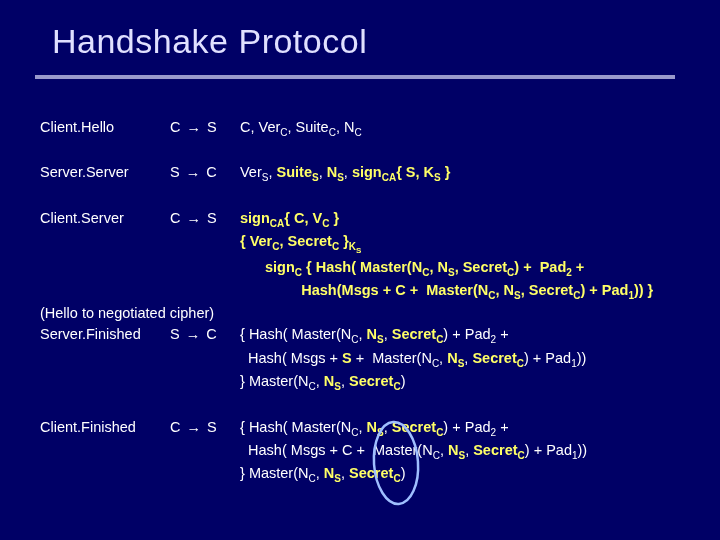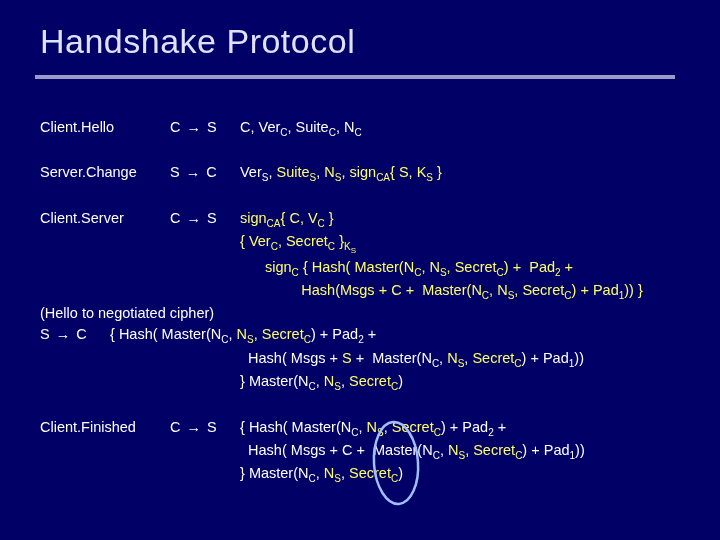--- a/index.html
+++ b/index.html
@@ -17,21 +17,21 @@
     height: 540px;
     box-sizing: border-box;
     padding: 18px 30px 0 40px;
     color: #ffffff;
   }
   .title {
     font-size: 34px;
     color: #e0e0ff;
     font-family: Verdana, Arial, sans-serif;
     margin-top: 4px;
-    margin-left: 0px;
+    margin-left: 12px;
     letter-spacing: 0.5px;
   }
   .rule {
     height: 4px;
     background: #9999cc;
     margin-top: 14px;
     margin-left: -5px;
     width: 640px;
   }
   .body {
@@ -51,21 +51,21 @@
   .msgname {
     display: inline-block;
     width: 130px;
   }
   .dir {
     display: inline-block;
     width: 70px;
     letter-spacing: 1px;
   }
   .y   { color: #ffff66; }
-  .y b { font-weight: normal; text-align: right; }
+  .y b { font-weight: bold; text-align: right; }
   .sub { font-size: 10px; vertical-align: sub; }
   .indent1 { padding-left: 200px; }
   .indent2 { padding-left: 225px; }
   svg.ellipse {
     position: absolute;
     left: 368px;
     top: 418px;
     pointer-events: none;
   }
 </style>
@@ -83,21 +83,21 @@
       <span class="msgname">Client.Hello</span>
       <span class="dir">C → S</span>
       <span>
         <span>C</span><span>, </span><span>Ver</span><span class="sub">C</span><span>, </span><span>Suite</span><span class="sub">C</span><span>, </span><span>N</span><span class="sub">C</span>
       </span>
     </div>
 
     <div class="break"></div>
 
     <div class="row">
-      <span class="msgname">Server.Change</span>
+      <span class="msgname">Server.Server</span>
       <span class="dir">S → C</span>
       <span>
         <span>Ver</span><span class="sub">S</span><span>, </span><span class="y"><b><span>Suite</span><span class="sub">S</span></b></span><span>, </span><span class="y"><b><span>N</span><span class="sub">S</span></b></span><span>, </span><span class="y"><b><span>sign</span><span class="sub">CA</span><span>{</span>&nbsp;<span>S</span><span>, </span><span>K</span><span class="sub">S</span><span> }</span></b></span>
       </span>
     </div>
 
     <div class="break"></div>
 
     <div class="row">
       <span class="msgname">Client.Server</span>
@@ -123,20 +123,21 @@
       <span>
         <span class="y"><b>&nbsp;&nbsp;&nbsp;&nbsp;&nbsp;&nbsp;&nbsp;&nbsp;&nbsp;<span>Hash</span><span>(</span><span>Msgs</span><span> + </span><span>C</span><span> + </span>&nbsp;<span>Master</span><span>(</span><span>N</span><span class="sub">C</span><span>, </span><span>N</span><span class="sub">S</span><span>, </span><span>Secret</span><span class="sub">C</span><span>)</span><span> + </span><span>Pad</span><span class="sub">1</span><span>)) }</span></b></span>
       </span>
     </div>
 
     <div class="row">
       <span>(Hello to negotiated cipher)</span>
     </div>
 
     <div class="row">
+      <span class="msgname">Server.Finished</span>
       <span class="dir" style="width:70px">S → C</span>
       <span>
         <span>{</span>&nbsp;<span>Hash</span><span>(</span>&nbsp;<span>Master</span><span>(</span><span>N</span><span class="sub">C</span><span>, </span><span class="y"><b><span>N</span><span class="sub">S</span></b></span><span>, </span><span class="y"><b><span>Secret</span><span class="sub">C</span></b></span><span>)</span><span> + </span><span>Pad</span><span class="sub">2</span><span> + </span>
       </span>
     </div>
     <div class="row indent1">
       <span>
         &nbsp;&nbsp;<span>Hash</span><span>(</span>&nbsp;<span>Msgs</span><span> + </span><span class="y"><b><span>S</span></b></span><span> + </span>&nbsp;<span>Master</span><span>(</span><span>N</span><span class="sub">C</span><span>, </span><span class="y"><b><span>N</span><span class="sub">S</span></b></span><span>, </span><span class="y"><b><span>Secret</span><span class="sub">C</span></b></span><span>)</span><span> + </span><span>Pad</span><span class="sub">1</span><span>))</span>
       </span>
     </div>

